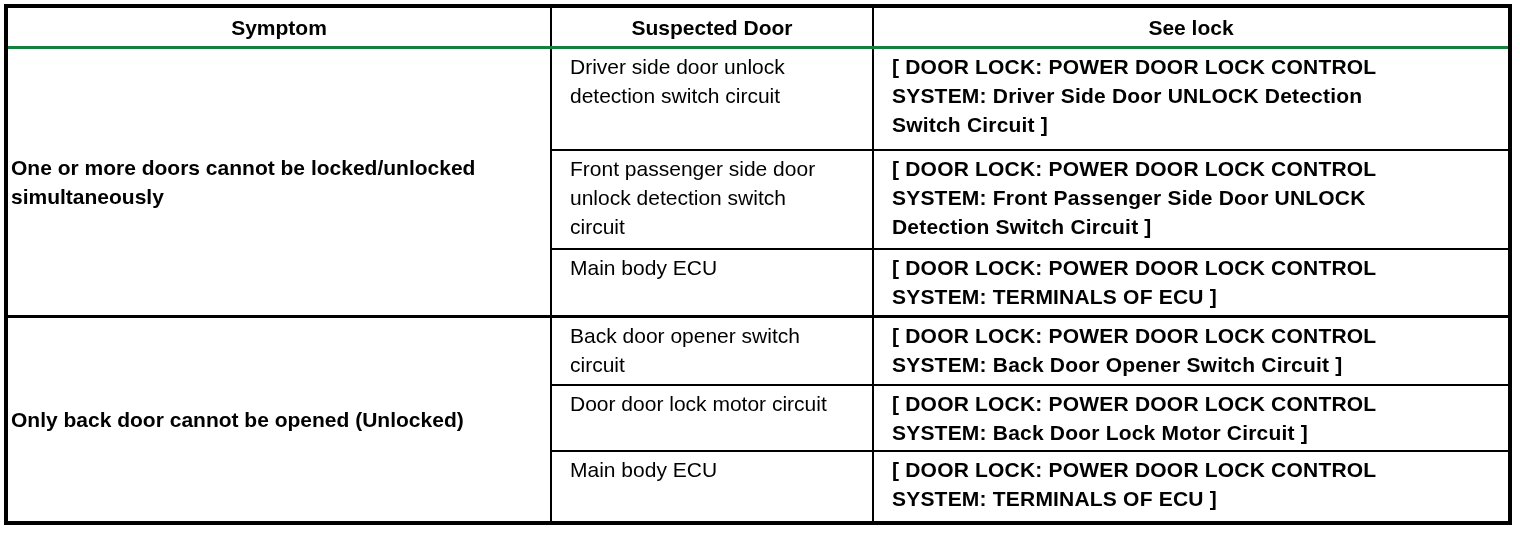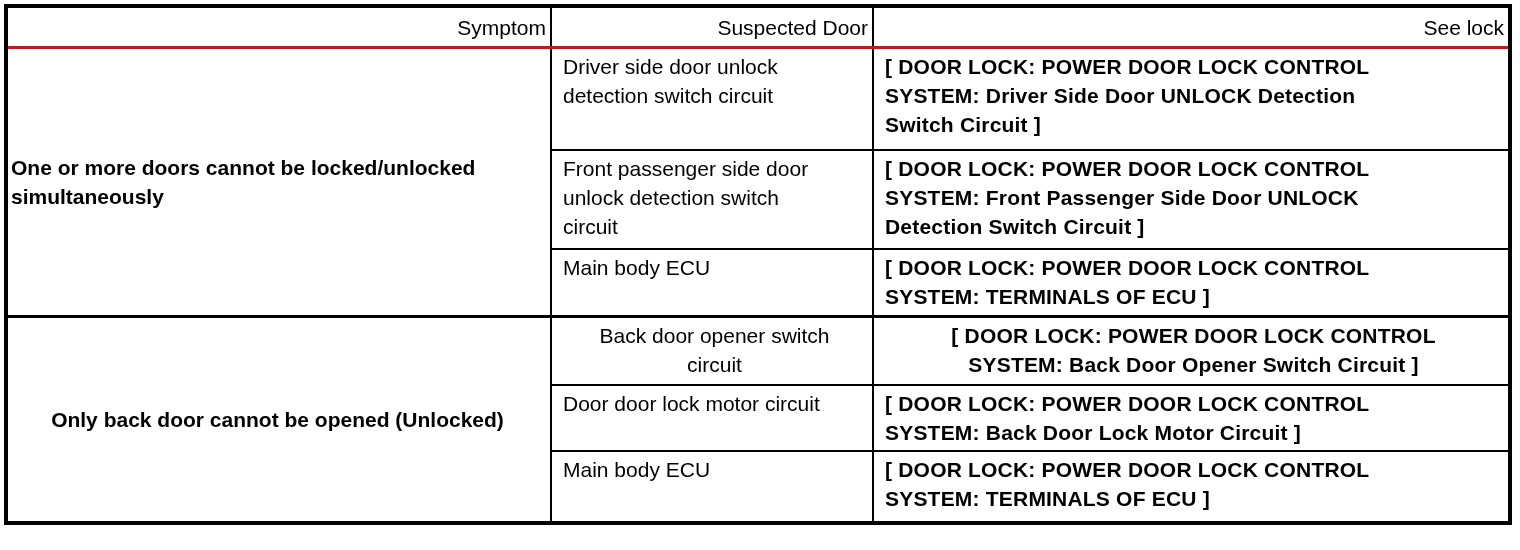--- a/index.html
+++ b/index.html
@@ -23,31 +23,31 @@
     background: #ffffff;
   }
   col.c-symptom   { width: 545px; }
   col.c-suspected { width: 322px; }
   col.c-seepage   { width: 637px; }
 
   th, td {
     border: 2px solid #000000;
     font-size: 21px;
     line-height: 29px;
-    padding: 3px 6px 3px 11px;
+    padding: 3px 6px 3px 18px;
     overflow: hidden;
     white-space: pre-line;
     color: #000000;
   }
   thead th {
-    font-weight: normal;
-    text-align: right;
+    font-weight: bold;
+    text-align: center;
     vertical-align: middle;
     height: 34px;
-    border-bottom: 3px solid #b91c1c;
+    border-bottom: 3px solid #15803d;
     padding: 2px 4px;
   }
   td.symptom-cell {
     vertical-align: middle;
     text-align: left;
     font-weight: bold;
     padding-left: 3px;
   }
   td.suspected-cell {
     vertical-align: top;
@@ -62,21 +62,20 @@
     margin-left: 42px;
   }
   tr.r1 { height: 102px; }
   tr.r2 { height: 99px;  }
   tr.r3 { height: 68px;  }
   tr.r4 { height: 68px;  }
   tr.r5 { height: 66px;  }
   tr.r6 { height: 72px;  }
   tr.group-start td {
     border-top: 3px solid #000000;
-    text-align: center;
   }
 </style>
 </head>
 <body>
 
 <table class="symptom-table">
   <colgroup>
     <col class="c-symptom">
     <col class="c-suspected">
     <col class="c-seepage">

